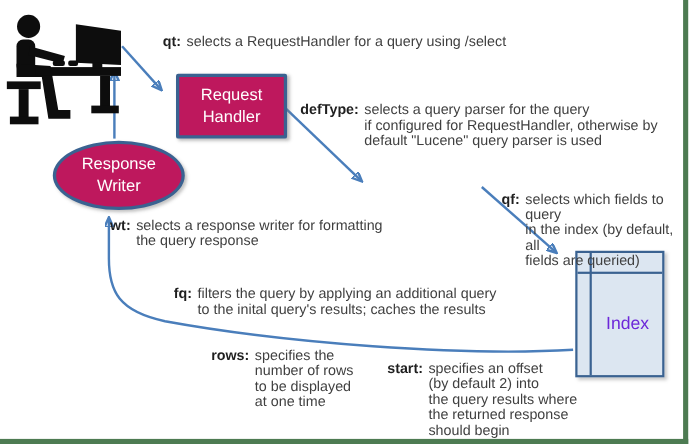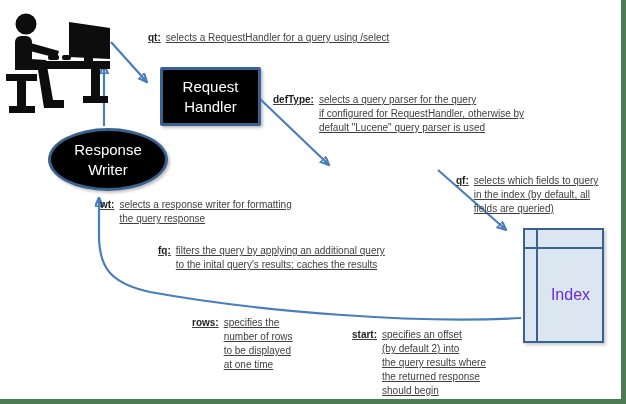--- a/index.html
+++ b/index.html
@@ -4,44 +4,44 @@
 <style>
   html,body{margin:0;padding:0;background:#fff;}
   .canvas{position:relative;width:626px;height:404px;background:#ffffff;overflow:hidden;
           font-family:"Liberation Sans",sans-serif;}
   .arrows{position:absolute;left:0;top:0;z-index:1;}
   .arrows path{fill:none;stroke:#4a7ebb;stroke-width:2.2px;}
   .person{position:absolute;left:6px;top:12px;width:112px;height:106px;z-index:2;}
   .person svg{width:100%;height:100%;fill:#0d0d0d;}
 
   .node{position:absolute;display:flex;align-items:center;justify-content:center;z-index:3;
-        background:#000000;border:3px solid #3a6291;color:#ffffff;
+        background:#be185d;border:3px solid #3a6291;color:#ffffff;
         box-shadow:2px 2px 3px rgba(120,120,120,0.45);}
   .node-label{white-space:pre-line;text-align:center;font-size:15px;line-height:1.3;}
   .rh{left:160px;top:67px;width:95px;height:53px;border-radius:2px;}
   .qp{left:338px;top:144px;width:96px;height:53px;border-radius:13px;}
   .rw{left:48px;top:128px;width:114px;height:57px;border-radius:50%;}
 
   .index{position:absolute;left:523px;top:228px;width:81px;height:115px;z-index:3;
          background:#dce6f1;border:2.5px solid #3a6291;box-sizing:border-box;
          box-shadow:2px 2px 3px rgba(120,120,120,0.4);}
   .idx-v{position:absolute;left:11px;top:0;width:2px;height:100%;background:#3a6291;}
   .idx-h{position:absolute;left:0;top:17px;width:100%;height:2px;background:#3a6291;}
   .idx-label{position:absolute;left:14px;top:19px;right:0;bottom:0;display:flex;
              align-items:center;justify-content:center;font-size:16px;color:#6d28d9;}
 
   .note{position:absolute;display:flex;gap:5px;z-index:4;
-        font-size:10px;line-height:14px;color:#3f3f3f;text-decoration:underline;}
+        font-size:13px;line-height:14px;color:#3f3f3f;}
   .param{font-weight:bold;color:#1f1f1f;white-space:nowrap;}
   .note-lines{white-space:pre-line;}
   .qt-note{left:148px;top:31px;}
   .deftype-note{left:273px;top:93px;}
   .qf-note{left:456px;top:174px;}
   .wt-note{left:100px;top:198px;justify-content:flex-end;}
-  .fq-note{left:158px;top:244px;}
+  .fq-note{left:158px;top:260px;}
   .rows-note{left:192px;top:316px;}
   .start-note{left:352px;top:328px;justify-content:center;}
 
   .frame-right{position:absolute;right:0;top:0;width:5px;height:100%;background:#4d7b52;z-index:9;}
   .frame-bottom{position:absolute;left:0;bottom:0;width:100%;height:5px;background:#4d7b52;z-index:9;}
 </style>
 </head>
 <body>
 
 <div class="canvas">

